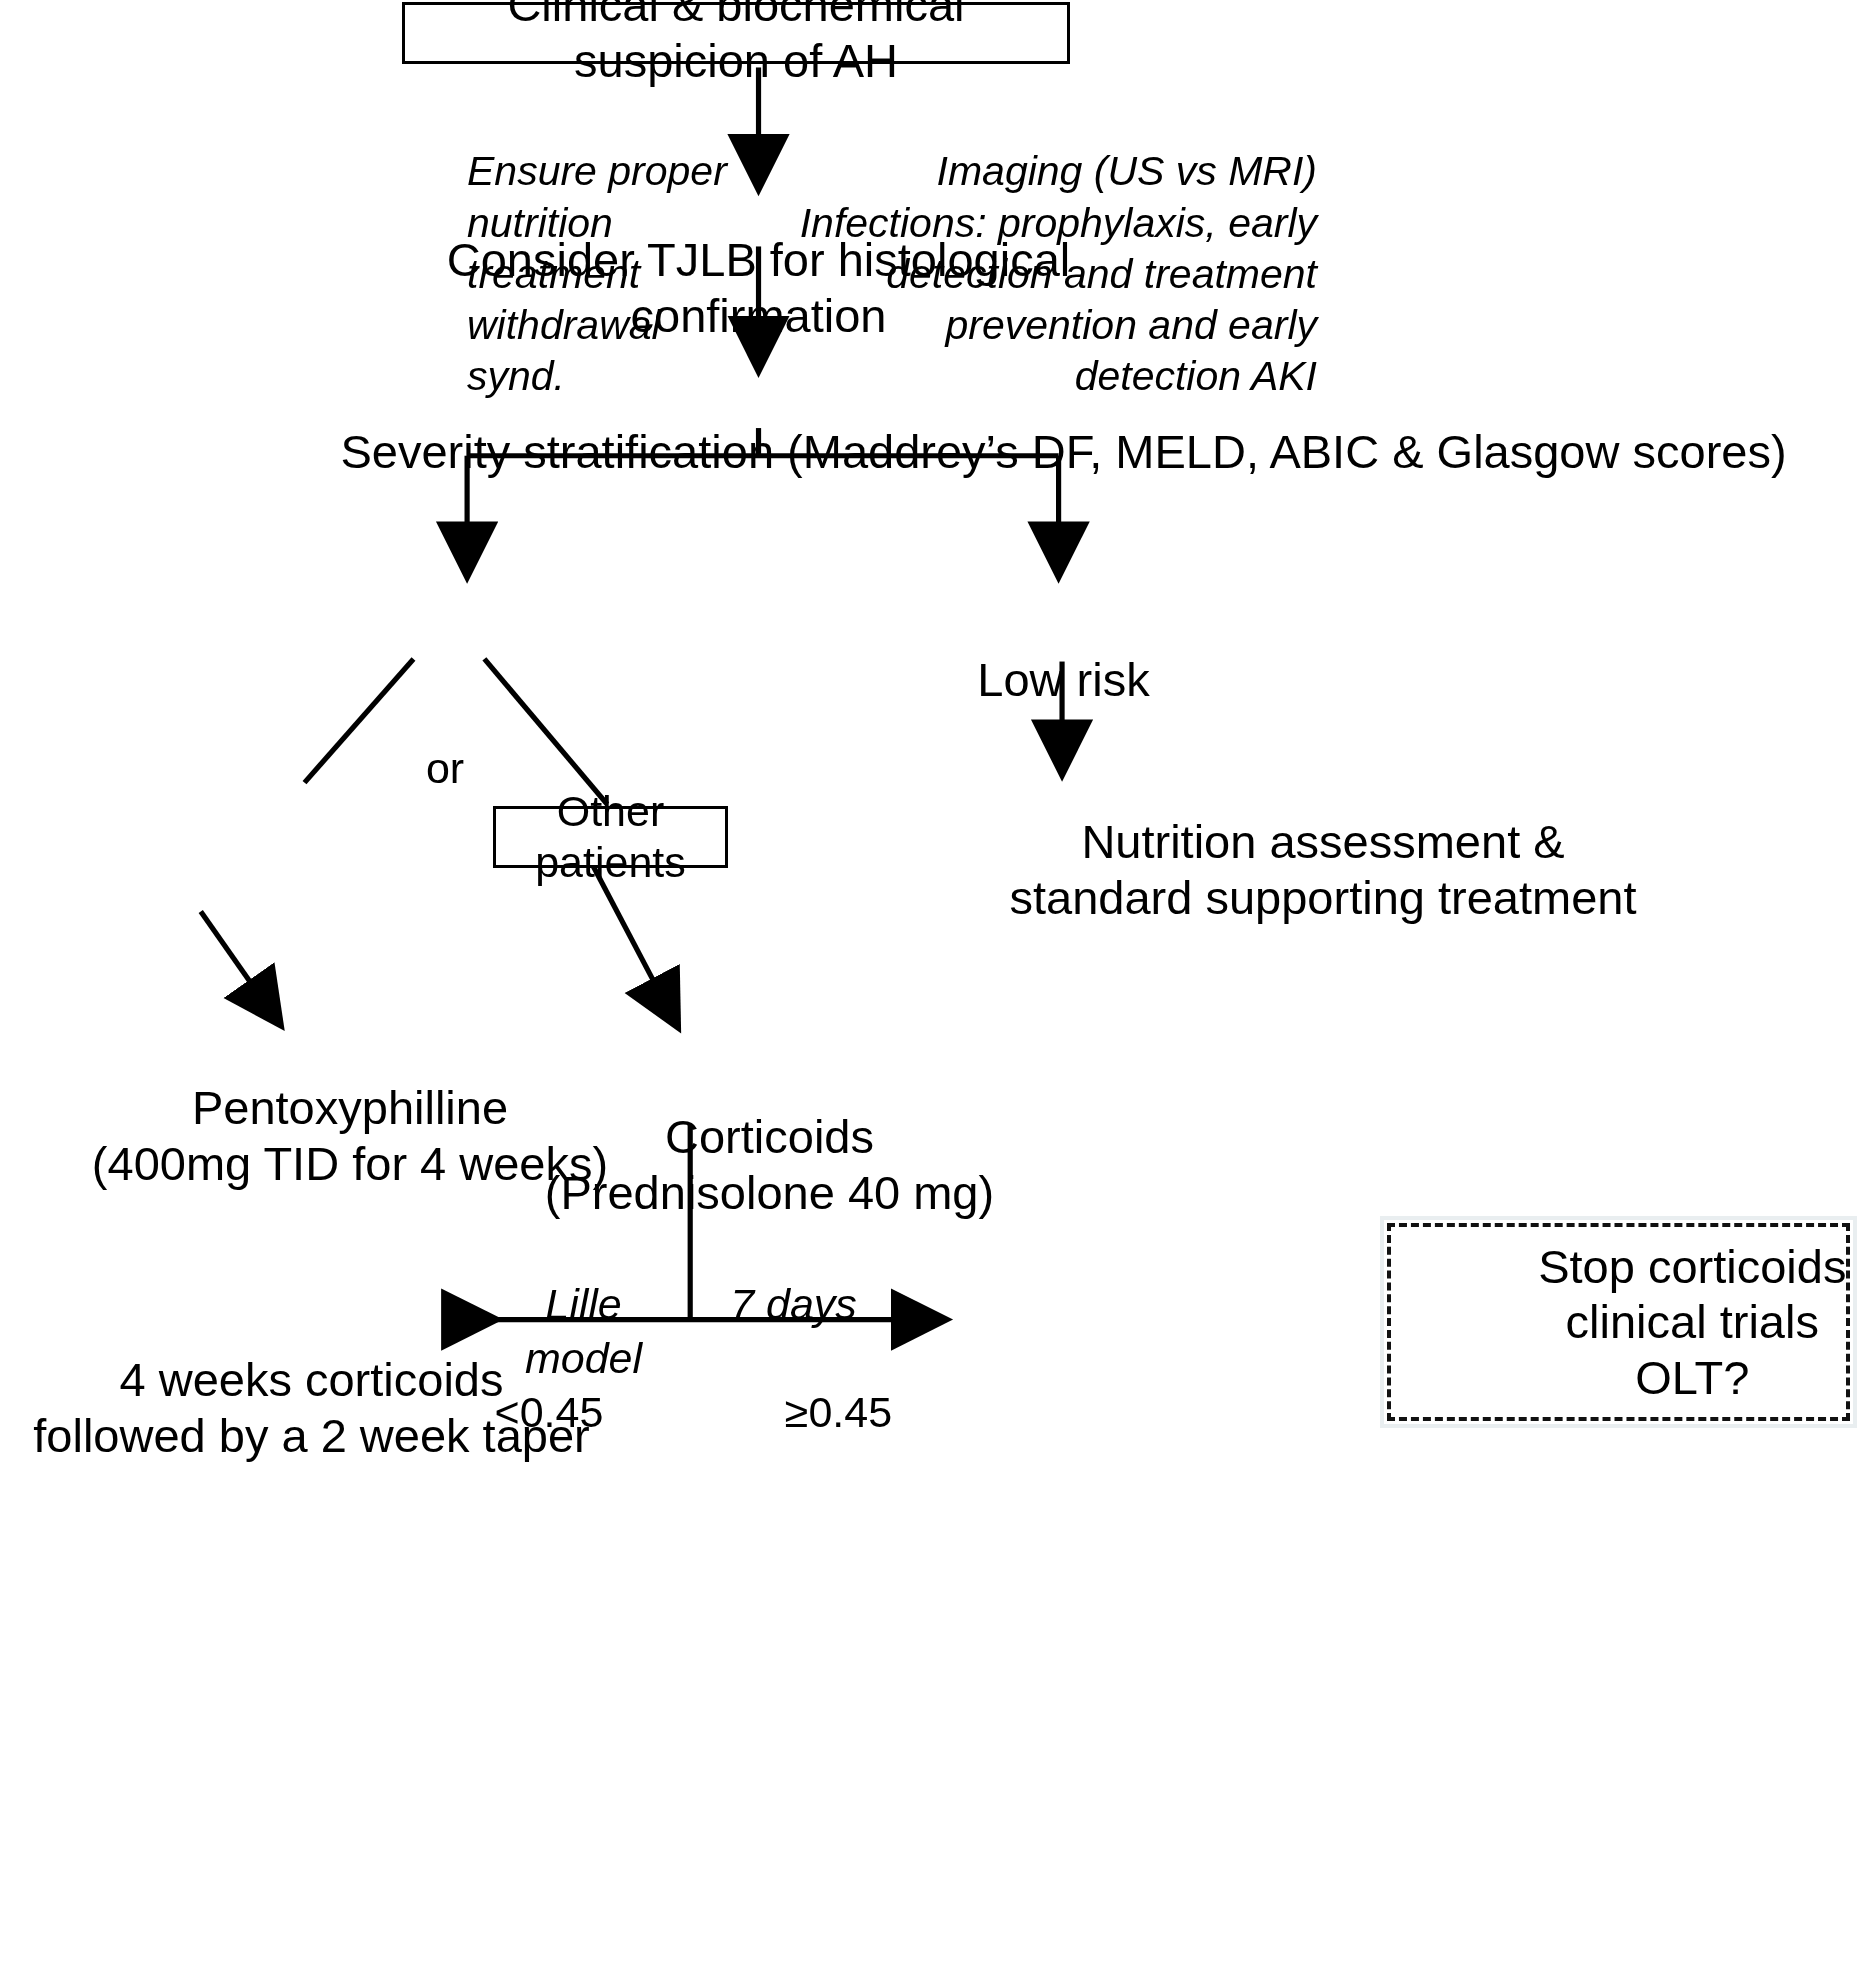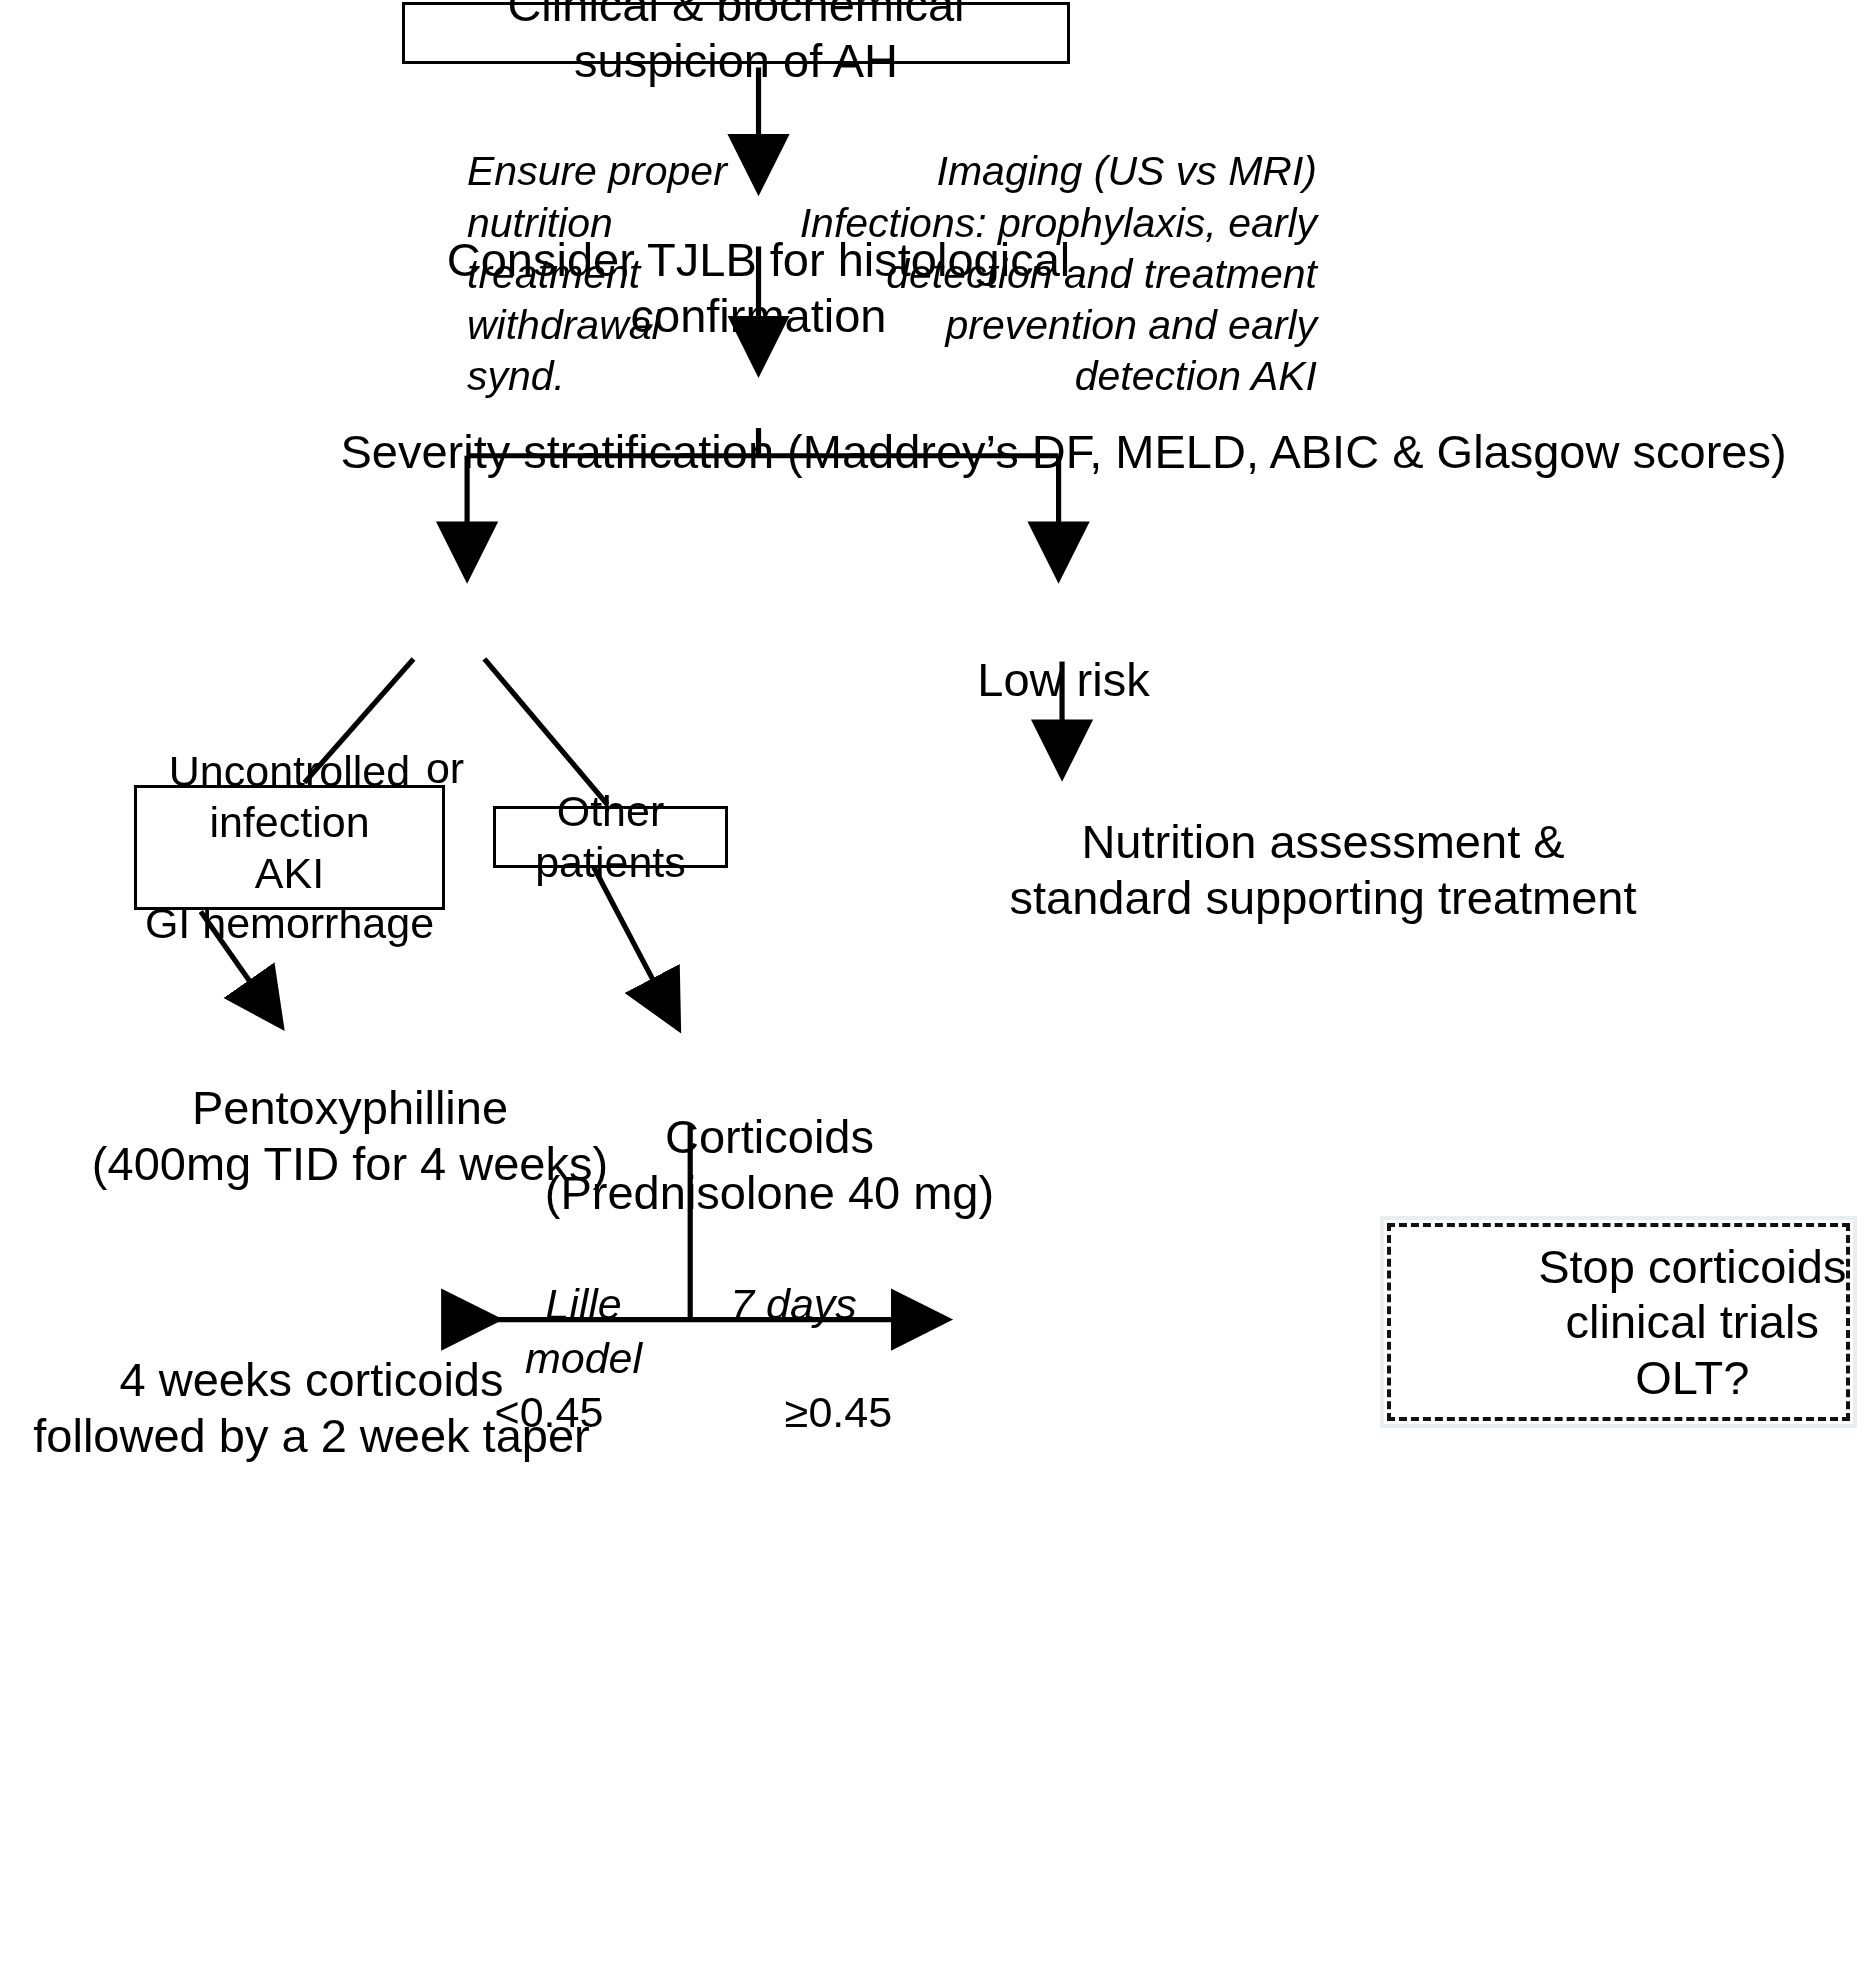--- a/index.html
+++ b/index.html
@@ -131,25 +131,20 @@
 
 
   <div class="node txt-54" style="left:882px; top:597px; width:363px;">
     <span>Low risk</span>
   </div>
 
   <div class="node txt-50" style="left:393px; top:692px; width:104px;">
     <span>or</span>
   </div>
 
-  <div class="node boxed txt-50" style="left:134px; top:785px; width:311px; height:125px;">
-    <span>Uncontrolled infection
-AKI
-GI hemorrhage</span>
-  </div>
 
   <div class="node boxed txt-50" style="left:493px; top:806px; width:235px; height:62px;">
     <span>Other patients</span>
   </div>
 
   <div class="node txt-54" style="left:813px; top:759px; width:1020px;">
     <span>Nutrition assessment &amp;
 standard supporting treatment</span>
   </div>
 

